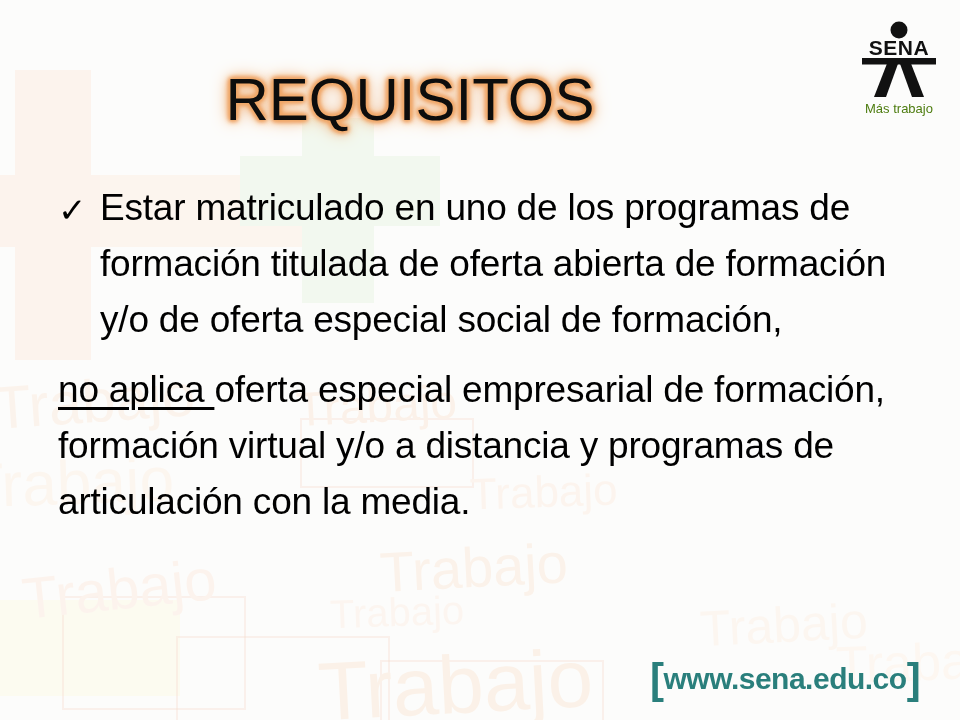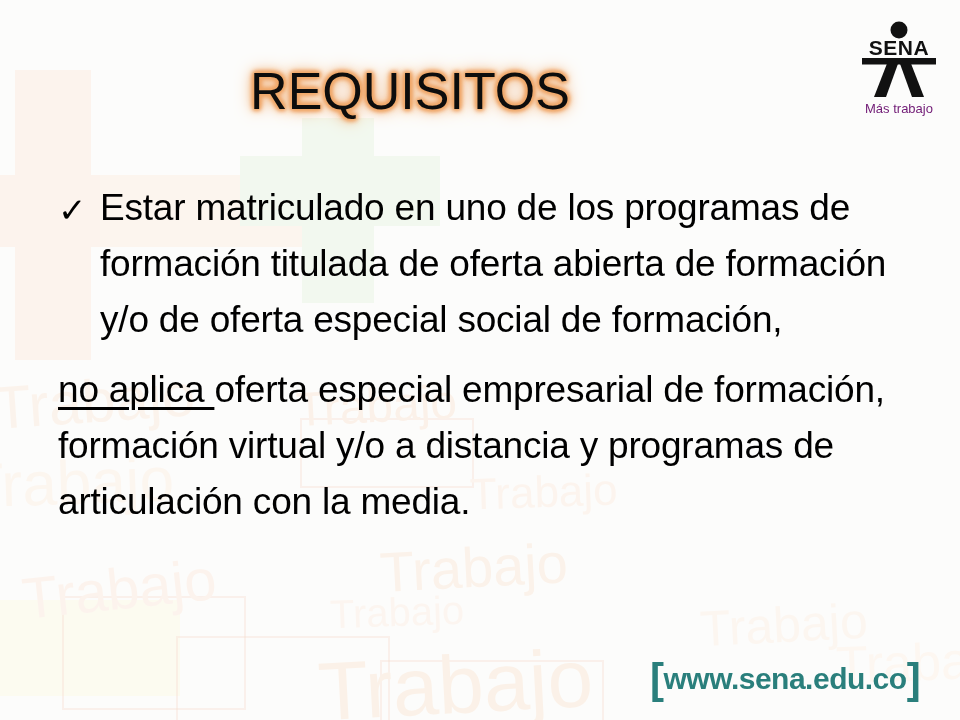--- a/index.html
+++ b/index.html
@@ -58,21 +58,21 @@
   }
 
   #title {
     position: absolute;
     left: 0;
     top: 30px;
     width: 820px;
     text-align: center;
     font-family: "Liberation Sans", sans-serif;
     font-weight: 400;
-    font-size: 52px;
+    font-size: 60px;
     line-height: 1.0;
     color: #0d0d0d;
     letter-spacing: 0px;
     text-shadow:
        0 0 3px #f0a868,
        0 0 6px #f0a868,
        0 0 11px #efa364,
        0 0 18px #eda05f,
        1px 0 5px #f2b07a,
       -1px 0 5px #f2b07a,
@@ -93,21 +93,21 @@
     width: 106px;
     height: 78px;
   }
   #logo-caption {
     position: absolute;
     left: 0;
     top: 80px;
     width: 106px;
     text-align: center;
     font-size: 13px;
-    color: #701a75;
+    color: #4d7c0f;
     font-family: "Liberation Sans", sans-serif;
   }
 
   
   #body-block {
     position: absolute;
     left: 58px;
     top: 180px;
     width: 860px;
   }

